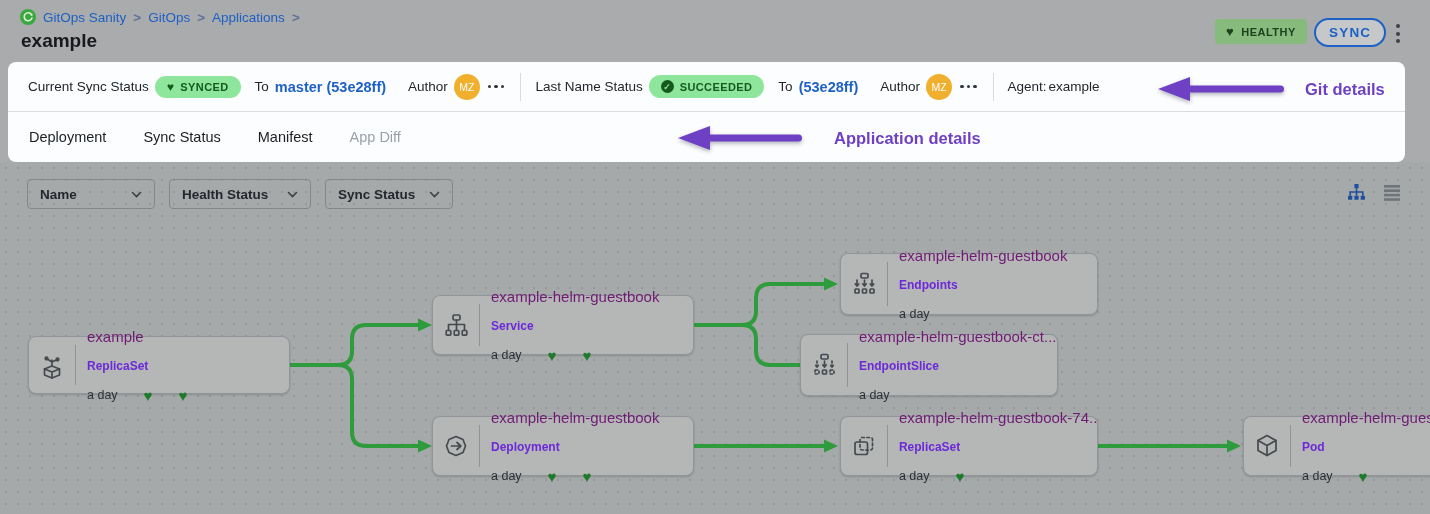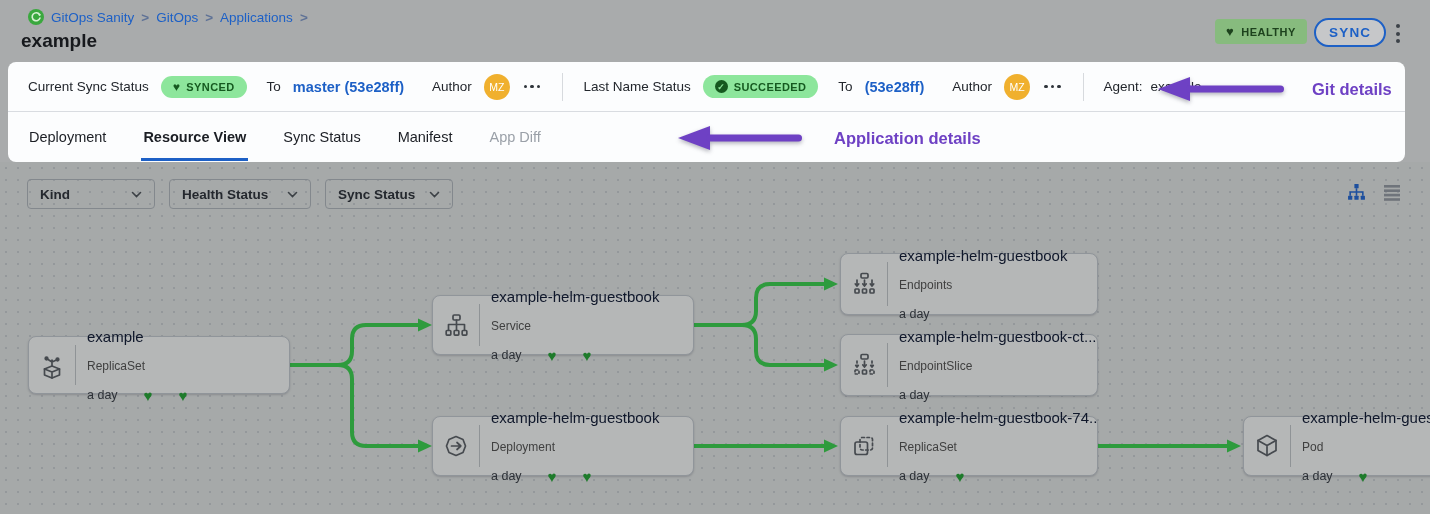--- a/index.html
+++ b/index.html
@@ -3,21 +3,21 @@
 <meta charset="utf-8">
 <style>
   * { box-sizing: border-box; margin: 0; padding: 0; }
   body { font-family: "Liberation Sans", sans-serif; }
   .page {
     position: relative; width: 1430px; height: 514px;
     background: #a9abac; overflow: hidden;
     font-family: "Liberation Sans", sans-serif;
   }
   
-  .breadcrumb { position: absolute; left: 28px; top: 9px; display: flex; align-items: center; gap: 7px; font-size: 13.5px; }
+  .breadcrumb { position: absolute; left: 20px; top: 9px; display: flex; align-items: center; gap: 7px; font-size: 13.5px; }
   .crumb-logo { width: 16px; height: 16px; display: inline-flex; }
   .crumb-link { color: var(--accent-blue); font-weight: 500; cursor: pointer; }
   .crumb-sep { color: #5f7296; font-weight: 600; }
   .page-title { position: absolute; left: 21px; top: 30px; font-size: 19px; font-weight: 700; color: #17191d; }
   .health-badge {
     position: absolute; left: 1215px; top: 19px; display: inline-flex; align-items: center; gap: 7px;
     background: var(--healthy-bg); color: var(--healthy-text);
     font-size: 11px; font-weight: 700; letter-spacing: .5px;
     padding: 6px 11px; border-radius: 4px;
   }
@@ -31,21 +31,21 @@
     font-family: "Liberation Sans", sans-serif;
   }
   .kebab { position: absolute; left: 1392px; top: 22px; display: flex; flex-direction: column; gap: 3.5px; cursor: pointer; padding: 2px 4px; }
   .kebab i { width: 4px; height: 4px; border-radius: 50%; background: #3c4248; }
 
   
   .panel {
     position: absolute; left: 8px; top: 62px; width: 1397px; height: 100px;
     background: #fcfdfe; border-radius: 8px; z-index: 2;
   }
-  .sync-row { height: 50px; display: flex; align-items: center; padding-left: 20px; gap: 12px; font-size: 13.5px; color: #23272d; border-bottom: 1px solid #d9dce1; }
+  .sync-row { height: 50px; display: flex; align-items: center; padding-left: 20px; gap: 6px; font-size: 13.5px; color: #23272d; border-bottom: 1px solid #d9dce1; }
   .badge-pill {
     display: inline-flex; align-items: center; gap: 6px;
     background: var(--badge-green-bg); color: var(--badge-green-text);
     font-size: 11px; font-weight: 700; letter-spacing: .4px;
     padding: 5px 12px; border-radius: 13px; white-space: nowrap;
   }
   .badge-pill .bp-heart { font-size: 12px; line-height: 1; }
   .check-circle {
     width: 13px; height: 13px; border-radius: 50%; background: var(--badge-green-text);
     color: var(--badge-green-bg); font-size: 9px; display: inline-flex; align-items: center; justify-content: center;
@@ -64,21 +64,21 @@
   .tabs-row { height: 49px; display: flex; align-items: center; padding-left: 21px; gap: 37px; }
   .tab { position: relative; height: 100%; display: flex; align-items: center; font-size: 14.5px; color: #1b1e24; cursor: pointer; white-space: nowrap; }
   .tab.active { font-weight: 700; }
   .tab.active::after { content: ""; position: absolute; left: -2px; right: -2px; bottom: 0; height: 3px; background: var(--accent-blue); }
   .tab.disabled { color: #9aa0a8; }
 
   
   .ann { position: absolute; z-index: 6; display: flex; align-items: center; }
   .ann-arrow { filter: drop-shadow(0 2px 2px rgba(40,40,60,.35)); }
   .ann-text { color: var(--purple); font-weight: 700; font-size: 16.5px; white-space: nowrap; }
-  .ann-git { left: 1156px; top: 75px; gap: 26px; }
+  .ann-git { left: 1156px; top: 75px; gap: 19px; }
   .ann-app { left: 676px; top: 124px; gap: 30px; }
 
   
   .canvas {
     position: absolute; left: 0; top: 162px; width: 1430px; height: 352px;
     background-color: var(--canvas-gray);
     background-image: radial-gradient(#94989b 1.1px, transparent 1.1px);
     background-size: 12px 12px;
   }
   .filter-bar { position: absolute; left: 27px; top: 179px; display: flex; gap: 14px; z-index: 3; }
@@ -94,22 +94,22 @@
   
   .edges { position: absolute; left: 0; top: 0; width: 1430px; height: 514px; z-index: 2; pointer-events: none; }
   .node {
     position: absolute; z-index: 3; display: flex; align-items: center;
     background: var(--card-bg); border: 1px solid var(--card-border); border-radius: 8px;
     box-shadow: 0 1px 2px rgba(60,60,70,.25); cursor: pointer;
   }
   .node-icon { width: 46px; display: flex; justify-content: center; align-items: center; flex: 0 0 46px; }
   .node-sep { width: 1px; align-self: stretch; margin: 8px 0; background: #8f9396; }
   .node-body { padding: 6px 10px 6px 11px; overflow: hidden; }
-  .node-title { font-size: 15px; color: #0f172a; font-weight: 500; white-space: nowrap; }
-  .node-kind { font-size: 12px; color: #404040; margin-top: 14px; white-space: nowrap; }
+  .node-title { font-size: 15px; color: #701a75; font-weight: 500; white-space: nowrap; }
+  .node-kind { font-size: 12px; color: #6d28d9; margin-top: 14px; white-space: nowrap; font-weight: bold; }
   .node-age { display: flex; align-items: center; font-size: 12.5px; color: #2c3036; margin-top: 15px; }
   .heart { color: var(--heart-green); font-size: 15px; line-height: 1; margin-left: 26px; }
   .heart:first-of-type { margin-left: 22px; }
   svg.nicon { stroke: #464a4f; fill: none; stroke-width: 1.7; stroke-linecap: round; stroke-linejoin: round; }
 </style>
 </head>
 <body>
 
 <div class="page">
 
@@ -173,21 +173,20 @@
           <i></i>
           <i></i>
           <i></i>
         </span>
       <span class="vdiv"></span>
       <span>Agent:</span>
       <span style="margin-left:-4px">example</span>
     </div>
     <div class="tabs-row">
       <span class="tab">Deployment</span>
-      <span class="tab active">Resource View</span>
       <span class="tab">Sync Status</span>
       <span class="tab">Manifest</span>
       <span class="tab disabled">App Diff</span>
     </div>
   </div>
 
   <div class="ann ann-git">
     <svg class="ann-arrow" width="130" height="28" viewBox="0 0 130 28">
         <polygon points="2,14 34,2 34,26" fill="#6e41c4"></polygon>
         <rect x="30" y="10.5" width="98" height="7" rx="3.5" fill="#6e41c4"></rect>
@@ -197,21 +196,21 @@
   <div class="ann ann-app">
     <svg class="ann-arrow" width="128" height="28" viewBox="0 0 128 28">
         <polygon points="2,14 34,2 34,26" fill="#6e41c4"></polygon>
         <rect x="30" y="10.5" width="96" height="7" rx="3.5" fill="#6e41c4"></rect>
       </svg>
     <span class="ann-text">Application details</span>
   </div>
 
   <div class="filter-bar">
     <button class="filter-btn" style="width:128px">
-      <span>Kind</span>
+      <span>Name</span>
       <svg width="11" height="7" viewBox="0 0 11 7">
           <path d="M1.5 1.5 L5.5 5.5 L9.5 1.5" stroke="#3c4146" stroke-width="1.6" fill="none" stroke-linecap="round"></path>
         </svg>
     </button>
     <button class="filter-btn" style="width:142px">
       <span>Health Status</span>
       <svg width="11" height="7" viewBox="0 0 11 7">
           <path d="M1.5 1.5 L5.5 5.5 L9.5 1.5" stroke="#3c4146" stroke-width="1.6" fill="none" stroke-linecap="round"></path>
         </svg>
     </button>
@@ -327,21 +326,21 @@
     <span class="node-sep"></span>
     <div class="node-body">
       <div class="node-title">example-helm-guestbook</div>
       <div class="node-kind">Endpoints</div>
       <div class="node-age">
           <span>a day</span>
         </div>
     </div>
   </div>
 
-  <div class="node" style="left:840px;top:334px;width:258px;height:62px">
+  <div class="node" style="left:800px;top:334px;width:258px;height:62px">
     <span class="node-icon">
       <svg class="nicon" width="30" height="30" viewBox="0 0 30 30">
           <rect x="12" y="4.5" width="7" height="4.5" rx="1.2"></rect>
           <g stroke-dasharray="2 2">
             <path d="M8 11 V17 M8 17 L6.3 15 M8 17 L9.7 15"></path>
             <path d="M23 11 V17 M23 17 L21.3 15 M23 17 L24.7 15"></path>
           </g>
           <path d="M15.5 11 V17 M15.5 17 L13.8 15 M15.5 17 L17.2 15"></path>
           <rect x="6" y="20" width="4" height="4" rx="0.8" stroke-dasharray="2 2"></rect>
           <rect x="13.5" y="20" width="4" height="4" rx="0.8"></rect>

